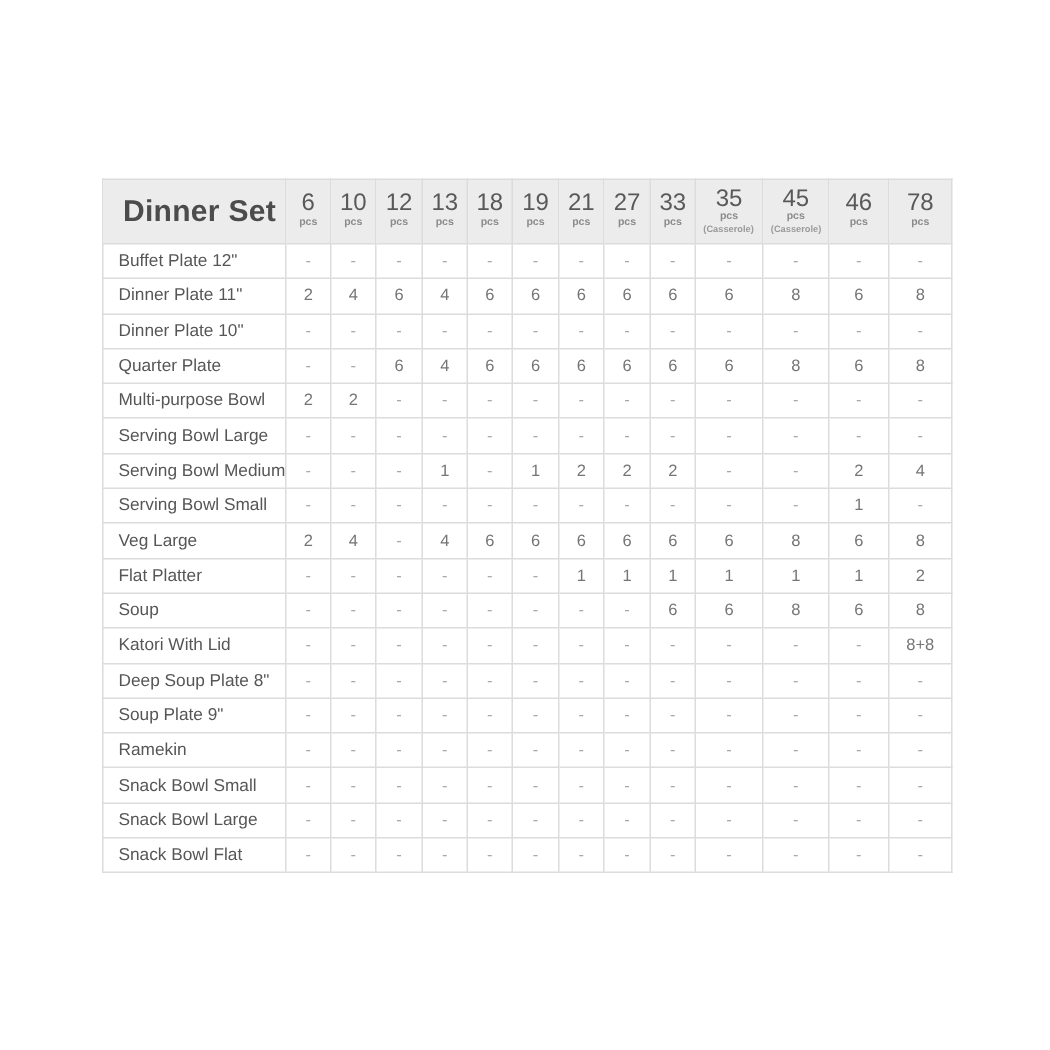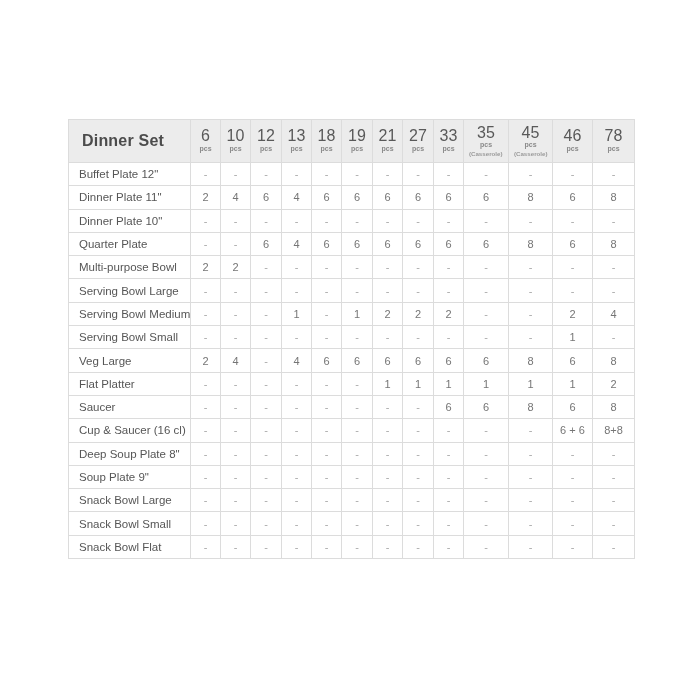--- a/index.html
+++ b/index.html
@@ -30,21 +30,21 @@
     white-space: nowrap;
   }
   .spec-table thead th {
     background: #ececec;
     height: 42px;
     vertical-align: middle;
   }
   th.title-cell {
     text-align: left;
     padding-left: 13px;
-    font-size: 16px;
+    font-size: 20px;
     font-weight: bold;
     color: #4c4c4c;
     letter-spacing: 0.2px;
   }
   th.num-head .stack {
     display: flex;
     flex-direction: column;
     align-items: center;
     justify-content: center;
     line-height: 1;
@@ -349,49 +349,49 @@
           <td class="dash">-</td>
           <td class="val">1</td>
           <td class="val">1</td>
           <td class="val">1</td>
           <td class="val">1</td>
           <td class="val">1</td>
           <td class="val">1</td>
           <td class="val">2</td>
         </tr>
         <tr>
-          <td class="label">Saucer</td>
-          <td class="dash">-</td>
-          <td class="dash">-</td>
-          <td class="dash">-</td>
-          <td class="dash">-</td>
-          <td class="dash">-</td>
-          <td class="dash">-</td>
-          <td class="dash">-</td>
-          <td class="dash">-</td>
-          <td class="val">6</td>
-          <td class="val">6</td>
-          <td class="val">8</td>
-          <td class="val">6</td>
-          <td class="val">8</td>
-        </tr>
-        <tr>
-          <td class="label">Cup &amp; Saucer (16 cl)</td>
-          <td class="dash">-</td>
-          <td class="dash">-</td>
-          <td class="dash">-</td>
-          <td class="dash">-</td>
-          <td class="dash">-</td>
-          <td class="dash">-</td>
-          <td class="dash">-</td>
-          <td class="dash">-</td>
-          <td class="dash">-</td>
-          <td class="dash">-</td>
-          <td class="dash">-</td>
-          <td class="val">6 + 6</td>
+          <td class="label">Soup</td>
+          <td class="dash">-</td>
+          <td class="dash">-</td>
+          <td class="dash">-</td>
+          <td class="dash">-</td>
+          <td class="dash">-</td>
+          <td class="dash">-</td>
+          <td class="dash">-</td>
+          <td class="dash">-</td>
+          <td class="val">6</td>
+          <td class="val">6</td>
+          <td class="val">8</td>
+          <td class="val">6</td>
+          <td class="val">8</td>
+        </tr>
+        <tr>
+          <td class="label">Katori With Lid</td>
+          <td class="dash">-</td>
+          <td class="dash">-</td>
+          <td class="dash">-</td>
+          <td class="dash">-</td>
+          <td class="dash">-</td>
+          <td class="dash">-</td>
+          <td class="dash">-</td>
+          <td class="dash">-</td>
+          <td class="dash">-</td>
+          <td class="dash">-</td>
+          <td class="dash">-</td>
+          <td class="dash">-</td>
           <td class="val">8+8</td>
         </tr>
         <tr>
           <td class="label">Deep Soup Plate 8"</td>
           <td class="dash">-</td>
           <td class="dash">-</td>
           <td class="dash">-</td>
           <td class="dash">-</td>
           <td class="dash">-</td>
           <td class="dash">-</td>
@@ -413,37 +413,53 @@
           <td class="dash">-</td>
           <td class="dash">-</td>
           <td class="dash">-</td>
           <td class="dash">-</td>
           <td class="dash">-</td>
           <td class="dash">-</td>
           <td class="dash">-</td>
           <td class="dash">-</td>
         </tr>
         <tr>
+          <td class="label">Ramekin</td>
+          <td class="dash">-</td>
+          <td class="dash">-</td>
+          <td class="dash">-</td>
+          <td class="dash">-</td>
+          <td class="dash">-</td>
+          <td class="dash">-</td>
+          <td class="dash">-</td>
+          <td class="dash">-</td>
+          <td class="dash">-</td>
+          <td class="dash">-</td>
+          <td class="dash">-</td>
+          <td class="dash">-</td>
+          <td class="dash">-</td>
+        </tr>
+        <tr>
+          <td class="label">Snack Bowl Small</td>
+          <td class="dash">-</td>
+          <td class="dash">-</td>
+          <td class="dash">-</td>
+          <td class="dash">-</td>
+          <td class="dash">-</td>
+          <td class="dash">-</td>
+          <td class="dash">-</td>
+          <td class="dash">-</td>
+          <td class="dash">-</td>
+          <td class="dash">-</td>
+          <td class="dash">-</td>
+          <td class="dash">-</td>
+          <td class="dash">-</td>
+        </tr>
+        <tr>
           <td class="label">Snack Bowl Large</td>
-          <td class="dash">-</td>
-          <td class="dash">-</td>
-          <td class="dash">-</td>
-          <td class="dash">-</td>
-          <td class="dash">-</td>
-          <td class="dash">-</td>
-          <td class="dash">-</td>
-          <td class="dash">-</td>
-          <td class="dash">-</td>
-          <td class="dash">-</td>
-          <td class="dash">-</td>
-          <td class="dash">-</td>
-          <td class="dash">-</td>
-        </tr>
-        <tr>
-          <td class="label">Snack Bowl Small</td>
           <td class="dash">-</td>
           <td class="dash">-</td>
           <td class="dash">-</td>
           <td class="dash">-</td>
           <td class="dash">-</td>
           <td class="dash">-</td>
           <td class="dash">-</td>
           <td class="dash">-</td>
           <td class="dash">-</td>
           <td class="dash">-</td>

